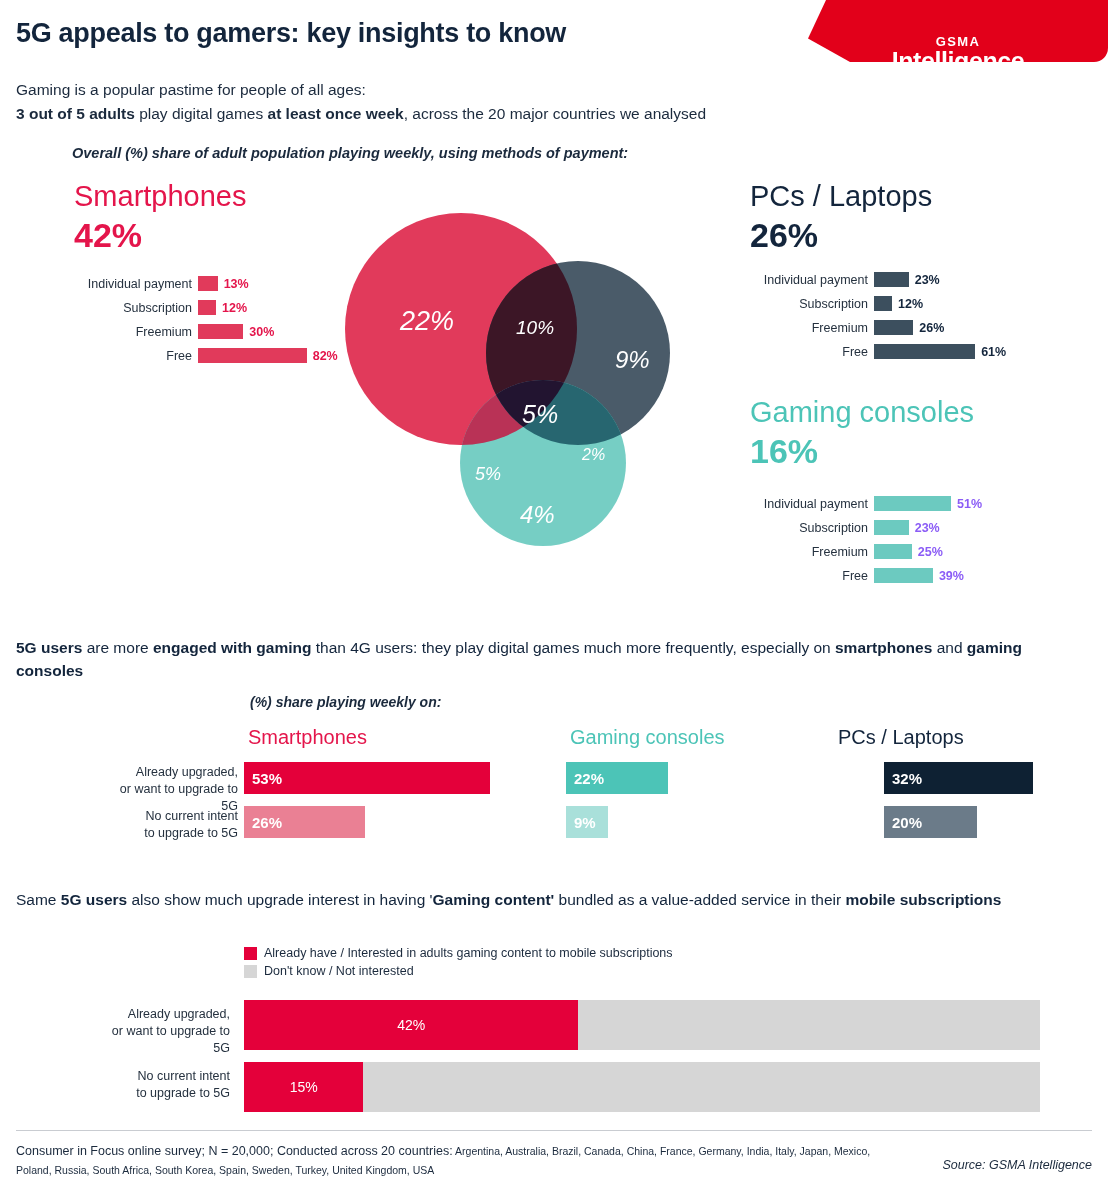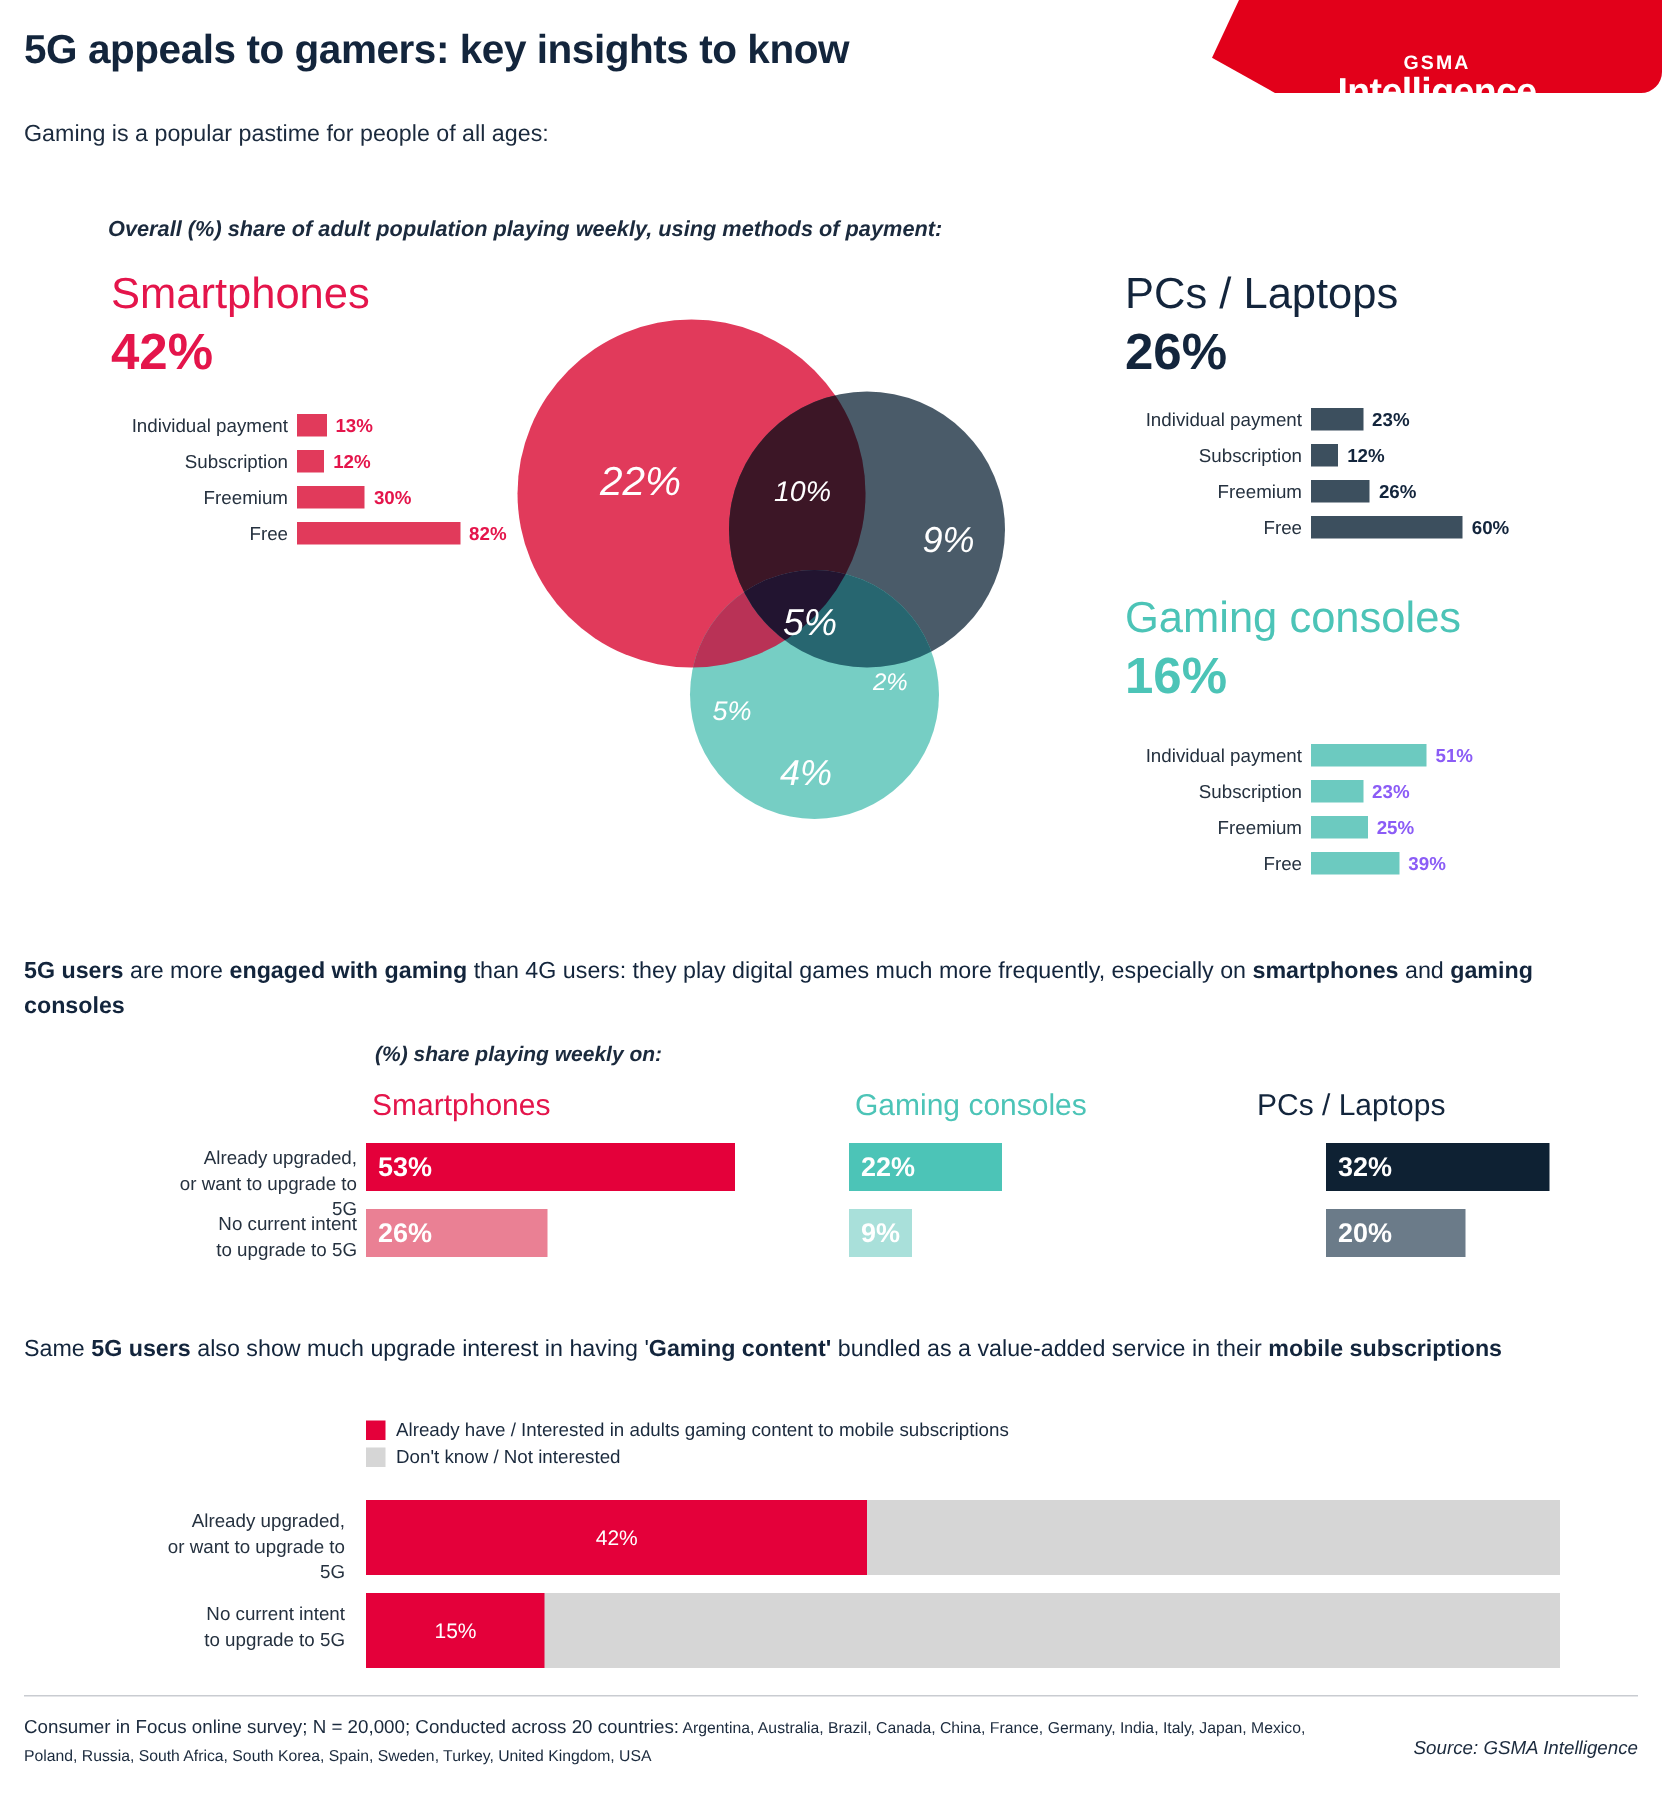--- a/index.html
+++ b/index.html
@@ -71,21 +71,21 @@
   .cmp-head{font-size:20px;position:absolute;}
   #cmp-head-smart{left:248px;top:726px;color:#e4154b;}
   #cmp-head-console{left:570px;top:726px;color:#4cc4b7;}
   #cmp-head-pc{left:838px;top:726px;color:#13253c;}
 
   .cmp-rowlabel{position:absolute;width:130px;text-align:right;font-size:12.5px;line-height:1.35;color:#25313f;}
   #cmp-lab-0{left:108px;top:764px;}
   #cmp-lab-1{left:108px;top:808px;}
 
   .cmp-bar{position:absolute;height:32px;display:flex;align-items:center;}
-  .cmp-bar span{font-size:18px;font-weight:bold;color:#fff;padding-left:8px;}
+  .cmp-bar span{font-size:15px;font-weight:bold;color:#fff;padding-left:8px;}
 
   
   #sec3-text{left:16px;top:888px;width:1050px;font-size:15.5px;line-height:1.5;font-weight:bold;color:#13253c;}
   #sec3-text .reg{font-weight:normal;}
 
   #legend{position:absolute;left:244px;top:946px;}
   .leg-row{display:flex;align-items:center;margin-bottom:4px;}
   .leg-sw{width:13px;height:13px;margin-right:7px;}
   .leg-tx{font-size:12.5px;color:#1b2a3d;}
 
@@ -107,20 +107,23 @@
 
 <div class="abs" id="header-title">5G appeals to gamers: key insights to know</div>
 
 <div class="abs" id="gsma-logo">
   <div class="gsma-top">GSMA</div>
   <div class="gsma-bot">Intelligence</div>
 </div>
 
 <div class="abs" id="intro">
   <div>Gaming is a popular pastime for people of all ages:</div>
+  <div>
+    <b>3 out of 5 adults</b><span> play digital games </span><b>at least once week</b><span>, across the 20 major countries we analysed</span>
+  </div>
 </div>
 
 <div class="abs" id="subtitle-payment">Overall (%) share of adult population playing weekly, using methods of payment:</div>
 
 <div class="abs" id="smart-panel">
   <div class="plat-name">Smartphones</div>
   <div class="plat-pct">42%</div>
   <div id="smart-bars">
       <div class="barrow">
         <div class="barlabel">Individual payment</div>
@@ -160,21 +163,21 @@
         <div class="barval">12%</div>
       </div>
       <div class="barrow">
         <div class="barlabel">Freemium</div>
         <div class="barfill" style="width: 39.26px;"></div>
         <div class="barval">26%</div>
       </div>
       <div class="barrow">
         <div class="barlabel">Free</div>
         <div class="barfill" style="width: 101.17px;"></div>
-        <div class="barval">60%</div>
+        <div class="barval">61%</div>
       </div>
     </div>
 </div>
 
 <div class="abs" id="console-panel">
   <div class="plat-name">Gaming consoles</div>
   <div class="plat-pct">16%</div>
   <div id="console-bars">
       <div class="barrow">
         <div class="barlabel">Individual payment</div>

